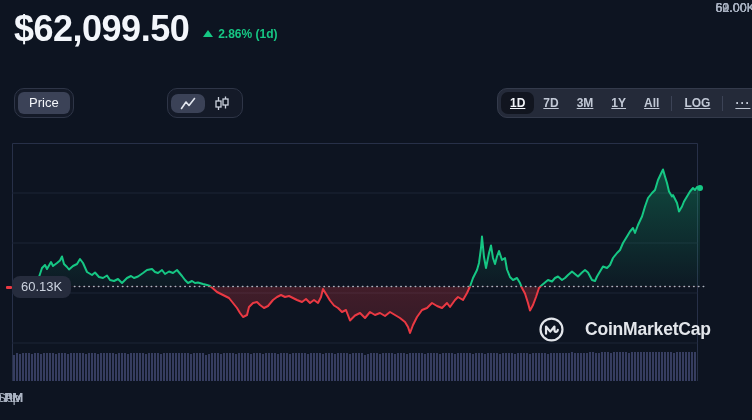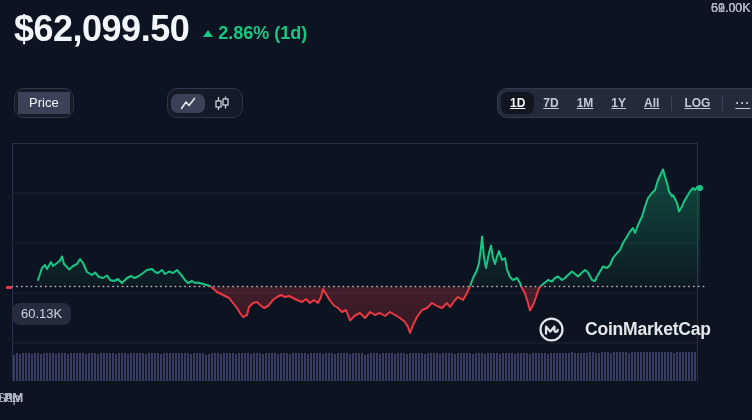--- a/index.html
+++ b/index.html
@@ -2,35 +2,35 @@
 <html><head>
 <meta charset="utf-8">
 <style>
   html,body{margin:0;padding:0;}
   body{
     width:752px;height:420px;overflow:hidden;position:relative;
     background:#0d1421;
     font-family:"Liberation Sans","DejaVu Sans",sans-serif;
     -webkit-font-smoothing:antialiased;
   }
-  #canvas{position:absolute;inset:0;width:752px;height:372px;}
+  #canvas{position:absolute;inset:0;width:752px;height:372px;text-align:right;}
 
   
   .hdr{position:absolute;left:14px;top:8px;display:flex;align-items:center;gap:14px;}
   .price{font-size:36px;font-weight:700;color:#f3f6fb;letter-spacing:-.5px;}
   .chg{display:flex;align-items:center;gap:5px;margin-top:9px;}
   .tri-up{width:0;height:0;border-left:5px solid transparent;border-right:5px solid transparent;border-bottom:7px solid #16c784;}
-  .chg-txt{font-size:18px;font-weight:700;color:#16c784;}
+  .chg-txt{font-size:12px;font-weight:700;color:#16c784;}
 
   
   .seg{position:absolute;top:88px;display:flex;align-items:center;padding:3px;
        background:#141a28;border:1px solid #2e3547;border-radius:10px;box-sizing:border-box;height:30px;}
   .seg-metric{left:14px;}
   .seg-ctype{left:167px;}
-  .seg-item{padding:3px 11px;border-radius:0;font-size:13px;color:#e2e6ee;cursor:pointer;white-space:nowrap;line-height:16px;}
+  .seg-item{padding:3px 11px;border-radius:6px;font-size:13px;color:#e2e6ee;cursor:pointer;white-space:nowrap;line-height:16px;}
   .seg-item.sel{background:#3b4257;color:#f4f6fa;}
   .seg-icon{display:flex;align-items:center;justify-content:center;padding:3px 9px;border-radius:7px;cursor:pointer;}
   .seg-icon.sel{background:#3b4257;}
 
   .range{position:absolute;top:88px;left:497px;display:flex;align-items:center;padding:3px;
          background:#242a39;border:1px solid #333a4b;border-radius:10px;box-sizing:border-box;height:30px;}
   .range-item{padding:4px 9px;border-radius:7px;font-size:12px;font-weight:600;color:#c2c9d6;cursor:pointer;line-height:14px;text-decoration:underline;}
   .range-item.sel{background:#11151f;color:#f2f4f8;}
   .vdiv{width:1px;height:15px;background:#3c4356;margin:0 3px;}
   .dots{letter-spacing:1px;}
@@ -46,21 +46,21 @@
   .xlab:nth-of-type(1){left:97px;}
   .xlab:nth-of-type(2){left:182px;}
   .xlab:nth-of-type(3){left:267px;}
   .xlab:nth-of-type(4){left:352px;}
   .xlab:nth-of-type(5){left:437px;}
   .xlab:nth-of-type(6){left:522px;}
   .xlab:nth-of-type(7){left:607px;}
   .xlab:nth-of-type(8){left:692px;}
 
   .base-pill{position:absolute;left:12px;top:276px;background:#262c3d;color:#ccd3df;
-             font-size:13px;padding:3px 9px;border-radius:8px;z-index:3;line-height:16px;margin-top:27px;}
+             font-size:13px;padding:3px 9px;border-radius:8px;z-index:3;line-height:16px;}
   .base-tick{position:absolute;left:6px;top:286px;width:6px;height:3px;background:#ea3943;border-radius:1px;}
 
   .wm{position:absolute;left:538px;top:316px;display:flex;align-items:center;gap:20px;z-index:2;opacity:.97;}
   .wm-txt{font-size:17.5px;font-weight:700;color:#eaedf2;letter-spacing:-.2px;}
 </style>
 </head>
 <body>
 
 <div id="canvas">
 
@@ -88,21 +88,21 @@
         <rect x="2" y="5" width="5" height="6" fill="#0d1421" stroke="#ccd2dd" stroke-width="1.3"></rect>
         <line x1="11.5" y1="0.5" x2="11.5" y2="12.5" stroke="#ccd2dd" stroke-width="1.3"></line>
         <rect x="9" y="3" width="5" height="6" fill="#0d1421" stroke="#ccd2dd" stroke-width="1.3"></rect>
       </svg>
     </div>
   </div>
 
   <div class="range">
     <div class="range-item sel">1D</div>
     <div class="range-item">7D</div>
-    <div class="range-item">1M</div>
+    <div class="range-item">3M</div>
     <div class="range-item">1Y</div>
     <div class="range-item">All</div>
     <div class="vdiv"></div>
     <div class="range-item">LOG</div>
     <div class="vdiv"></div>
     <div class="range-item dots">···</div>
   </div>
 
   <svg id="plot" viewBox="0 0 694 238">
     <defs>

